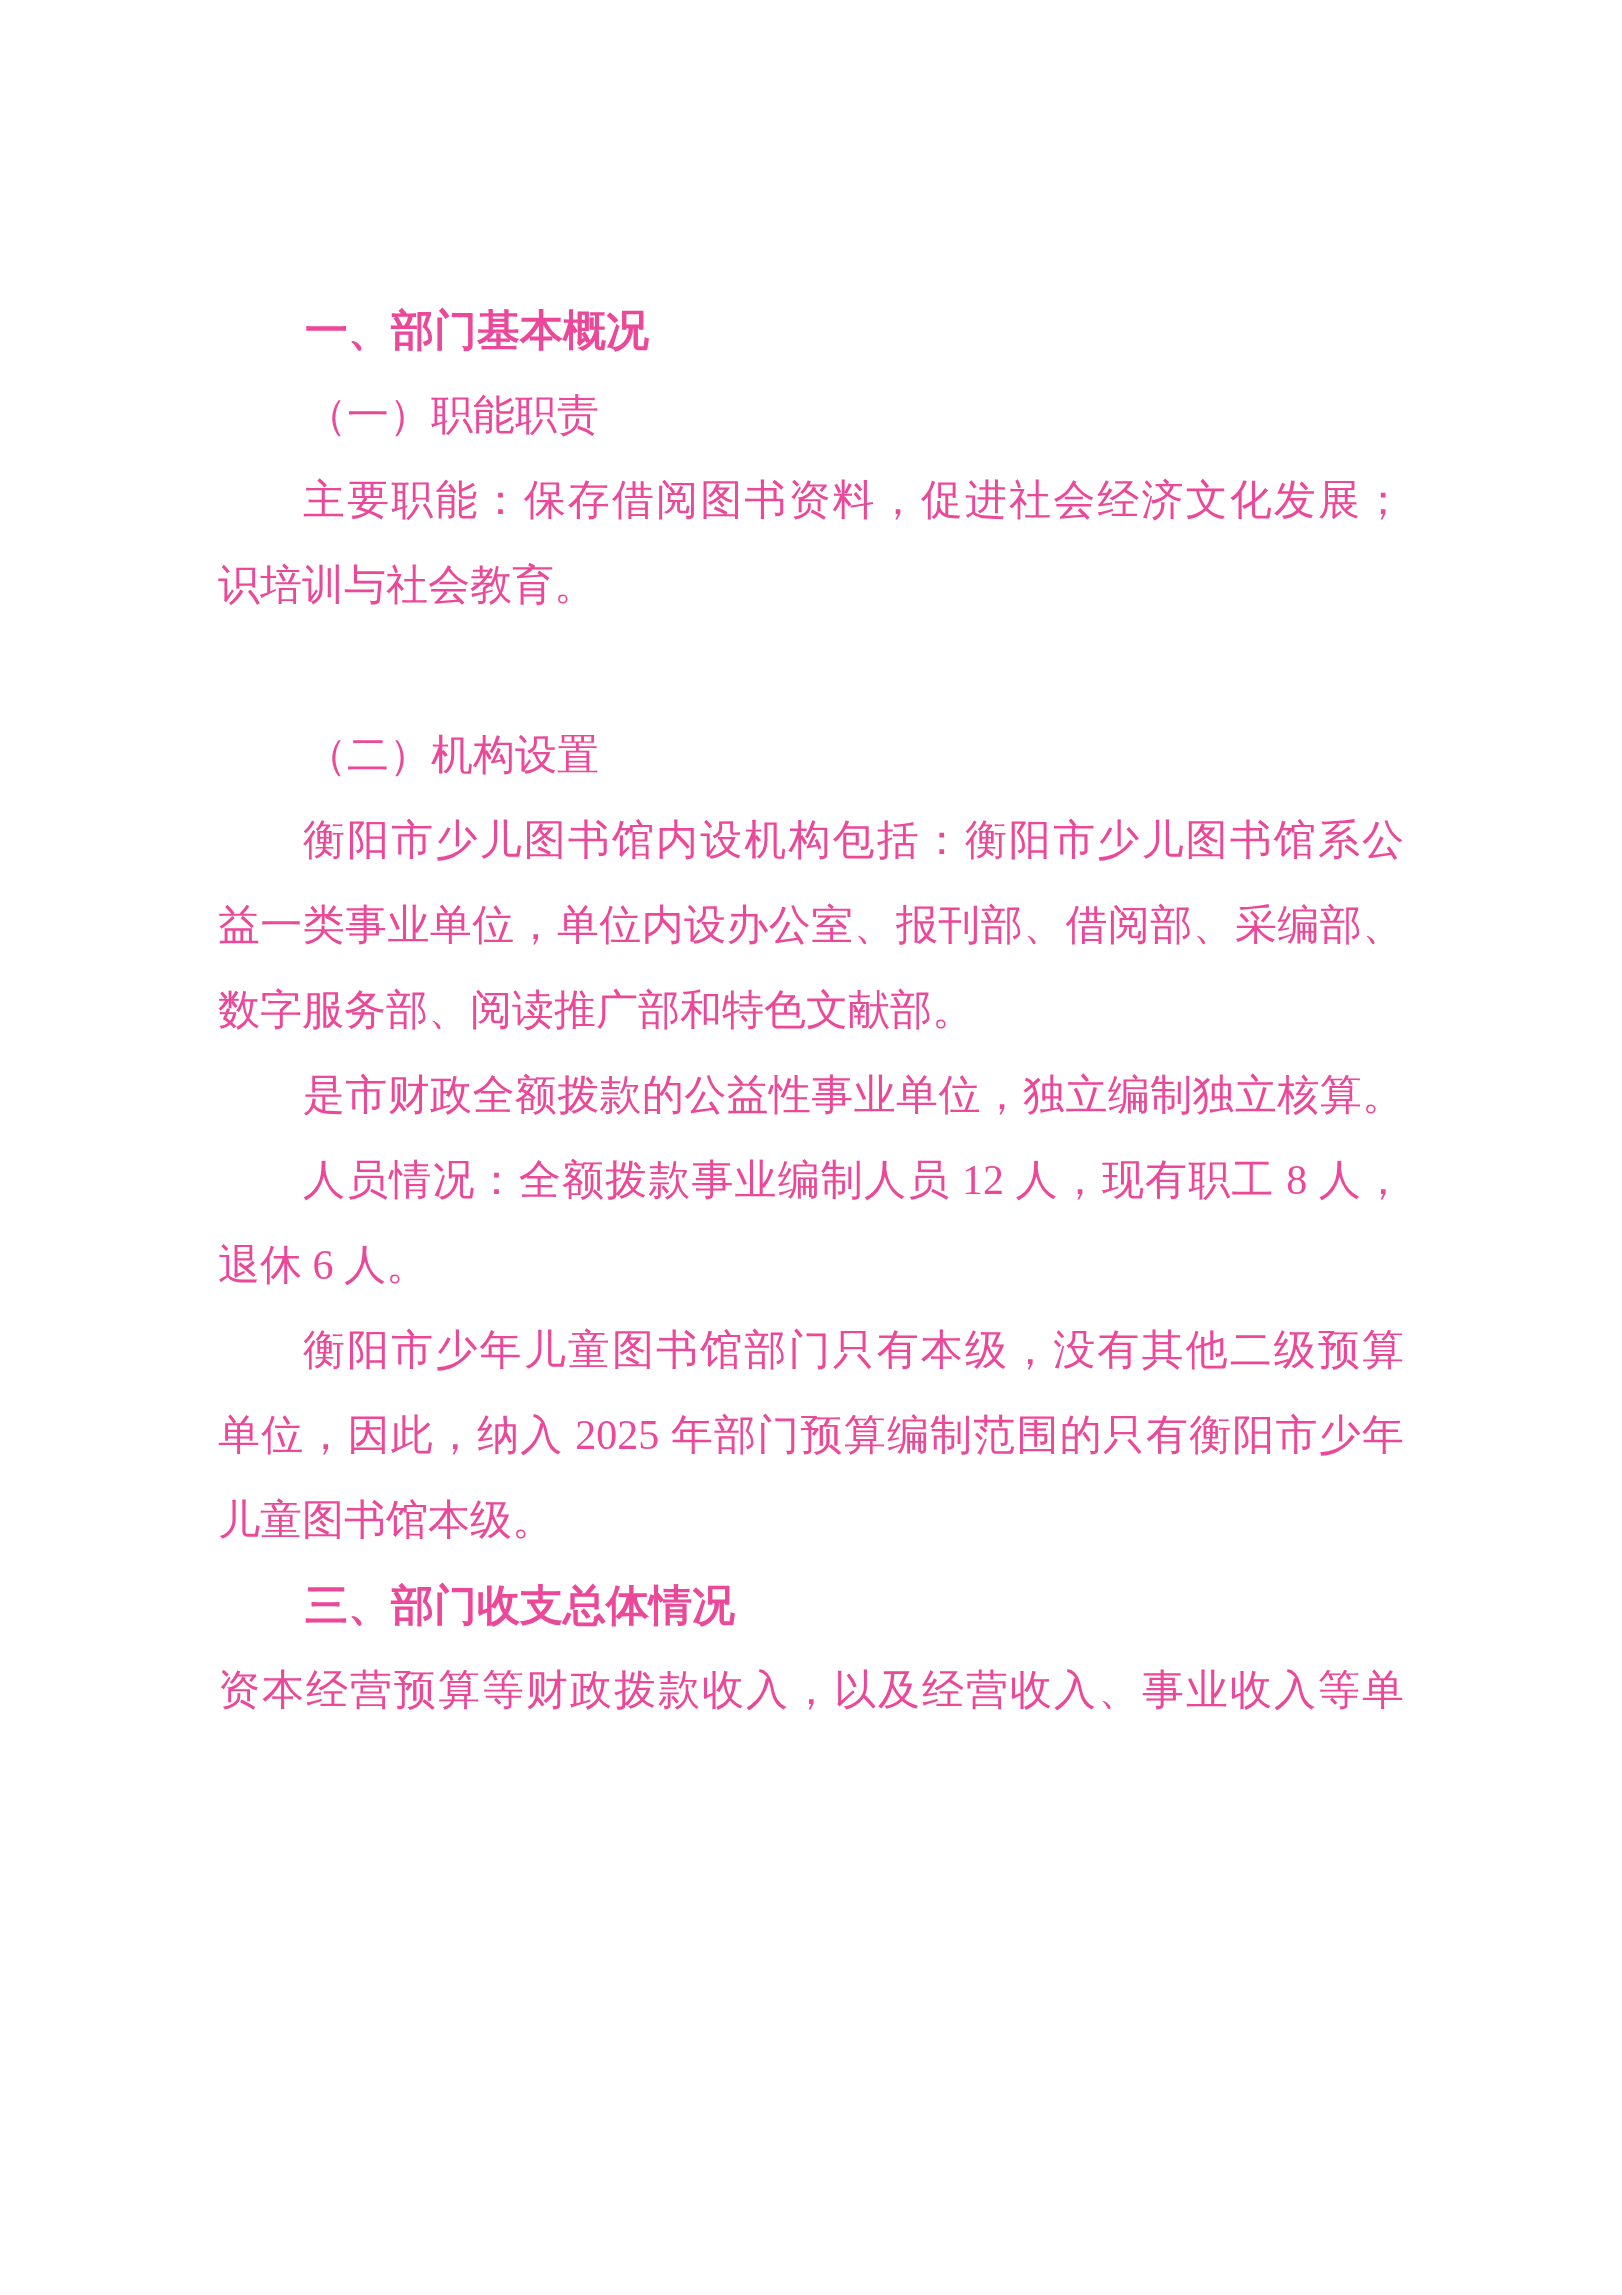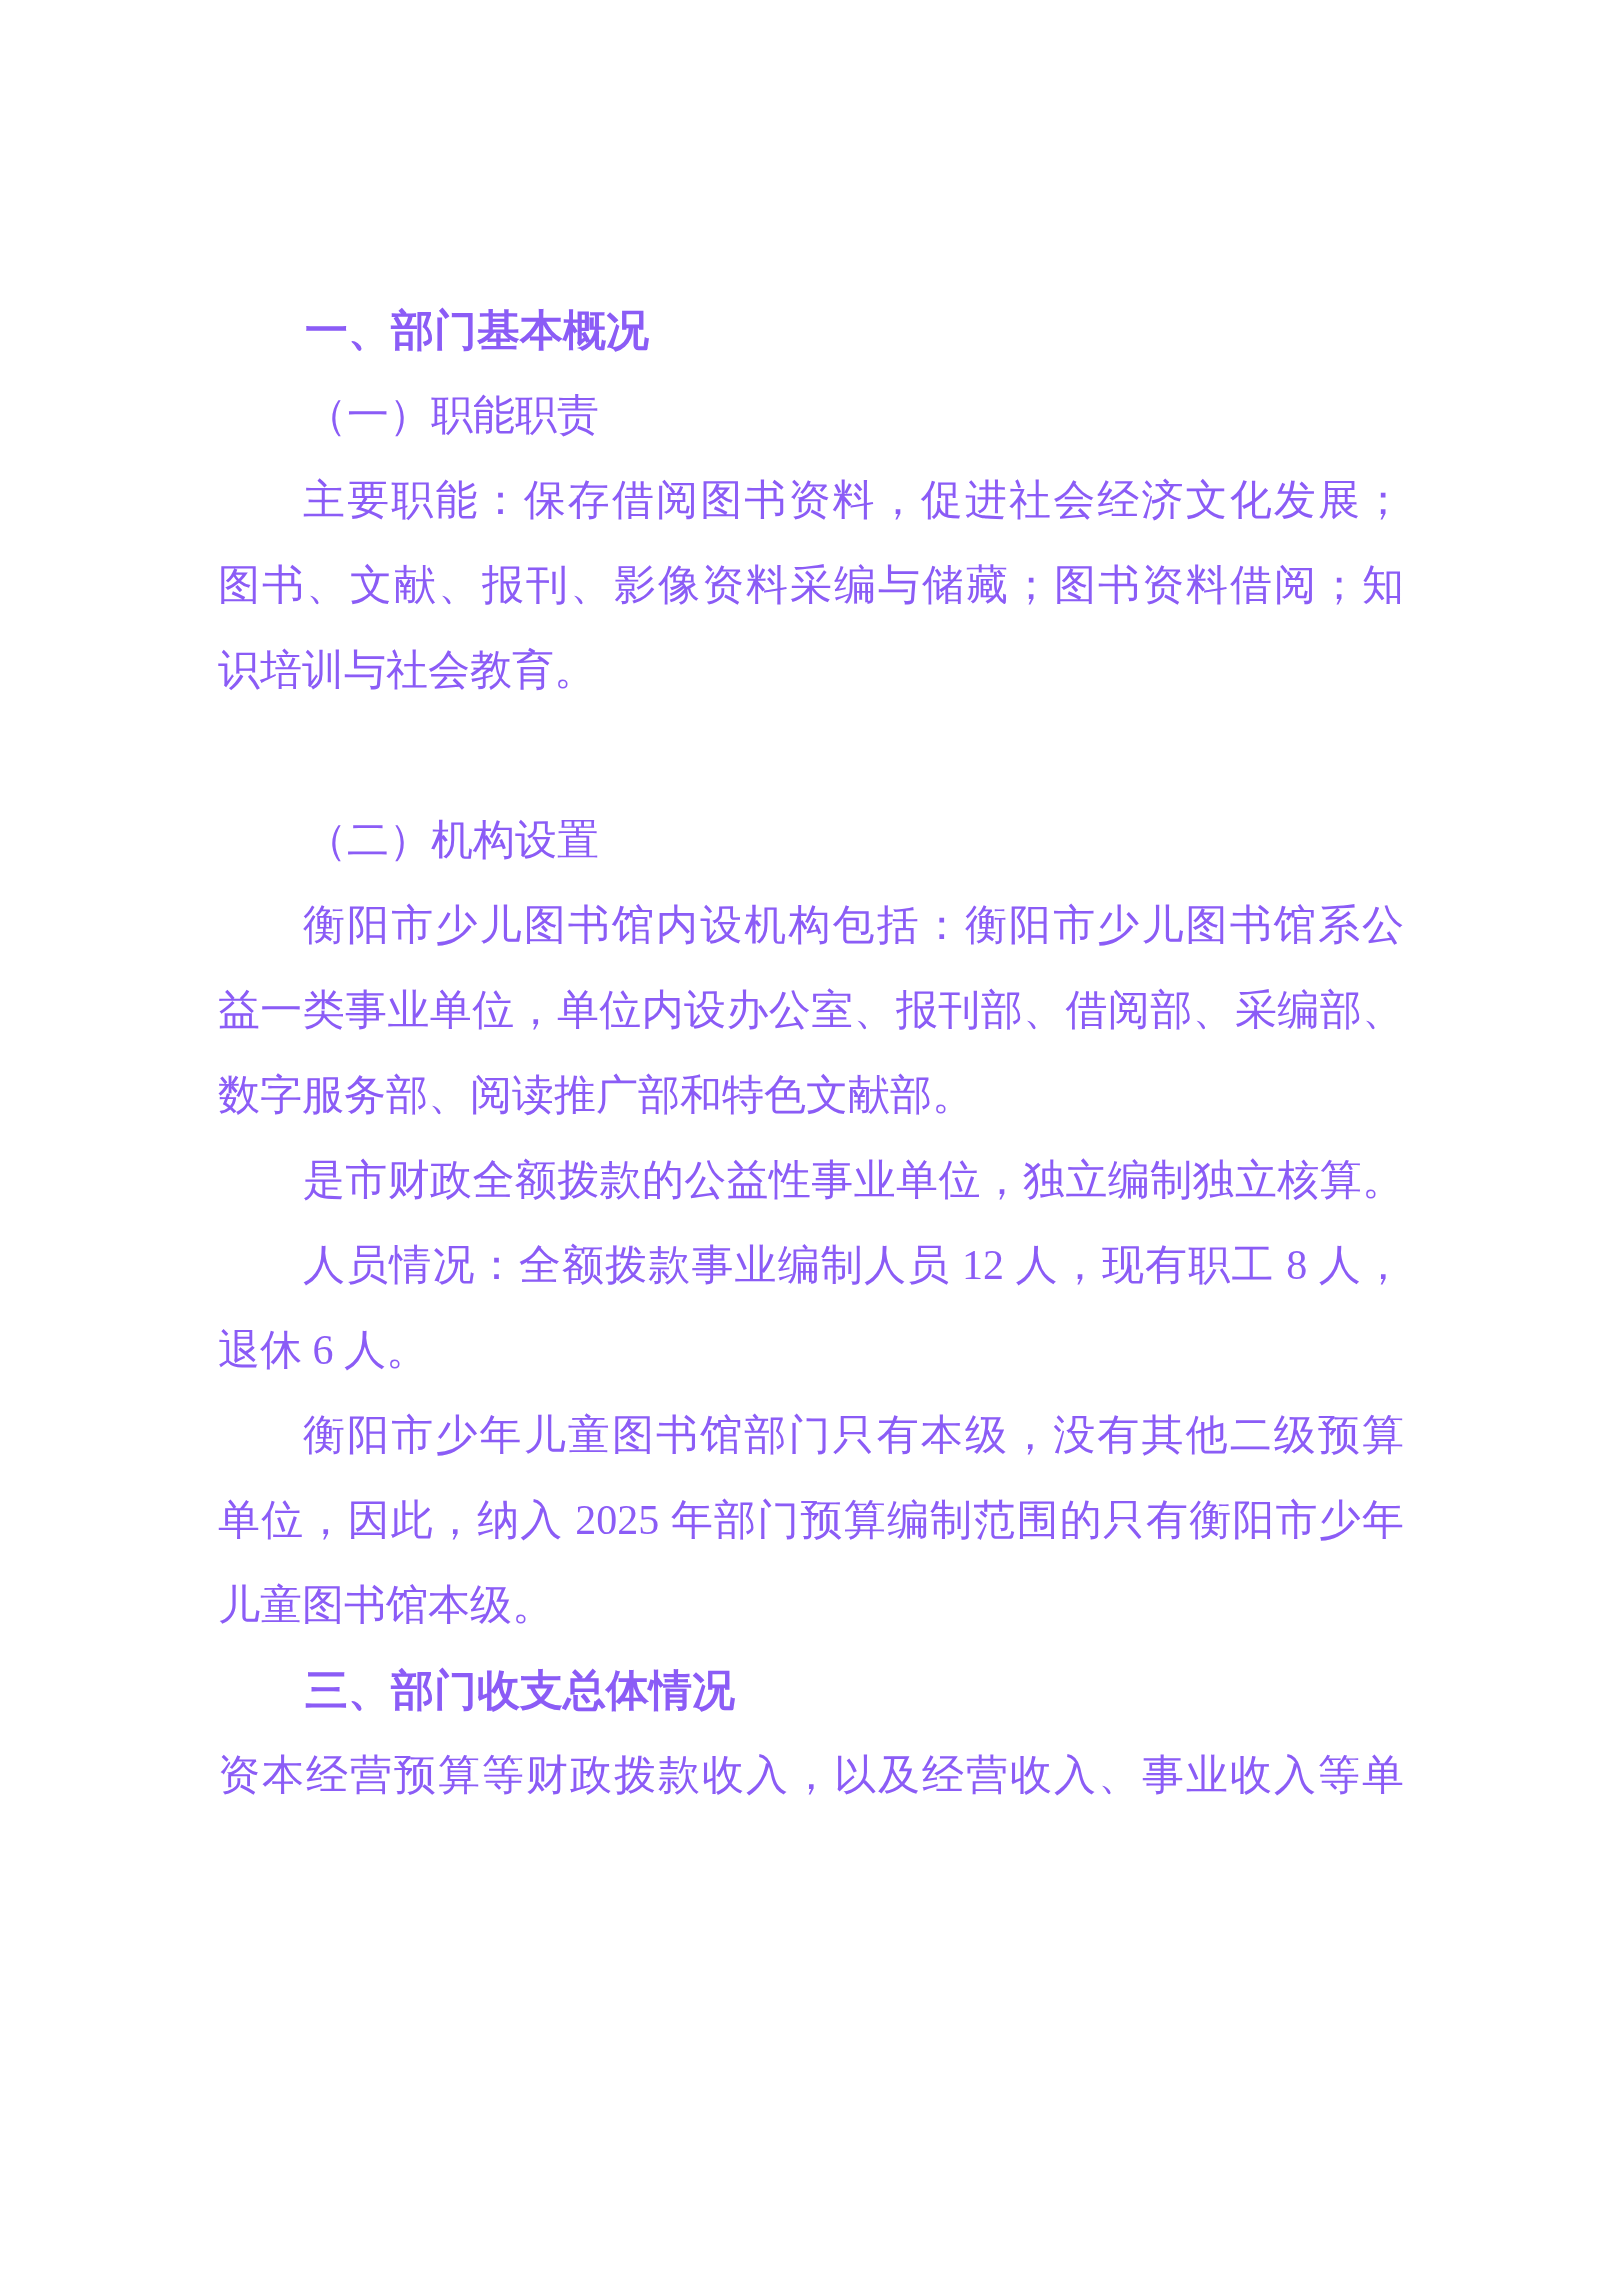--- a/index.html
+++ b/index.html
@@ -26,21 +26,21 @@
     position: absolute;
     left: 218px;
     top: 288px;
     width: 1186px;
   }
   .line {
     height: 85px;
     line-height: 85px;
     font-size: 42px;
     letter-spacing: 0;
-    color: #8b5cf6;
+    color: #ec4899;
   }
   
   .just {
     text-align: justify;
     text-align-last: justify;
     text-justify: inter-character;
   }
   
   .indent { text-indent: 85px; }
   
@@ -64,21 +64,20 @@
 
 <div class="page">
   <div class="text-block">
 
     <div class="line h1">一、部门基本概况</div>
 
     <div class="line h2">（一）职能职责</div>
 
     <div class="line indent just">主要职能：保存借阅图书资料，促进社会经济文化发展；</div>
 
-    <div class="line just">图书、文献、报刊、影像资料采编与储藏；图书资料借阅；知</div>
 
     <div class="line">识培训与社会教育。</div>
 
     <div class="line"></div>
 
     <div class="line h2">（二）机构设置</div>
 
     <div class="line indent just">衡阳市少儿图书馆内设机构包括：衡阳市少儿图书馆系公</div>
 
     <div class="line just">益一类事业单位，单位内设办公室、报刊部、借阅部、采编部、</div>

